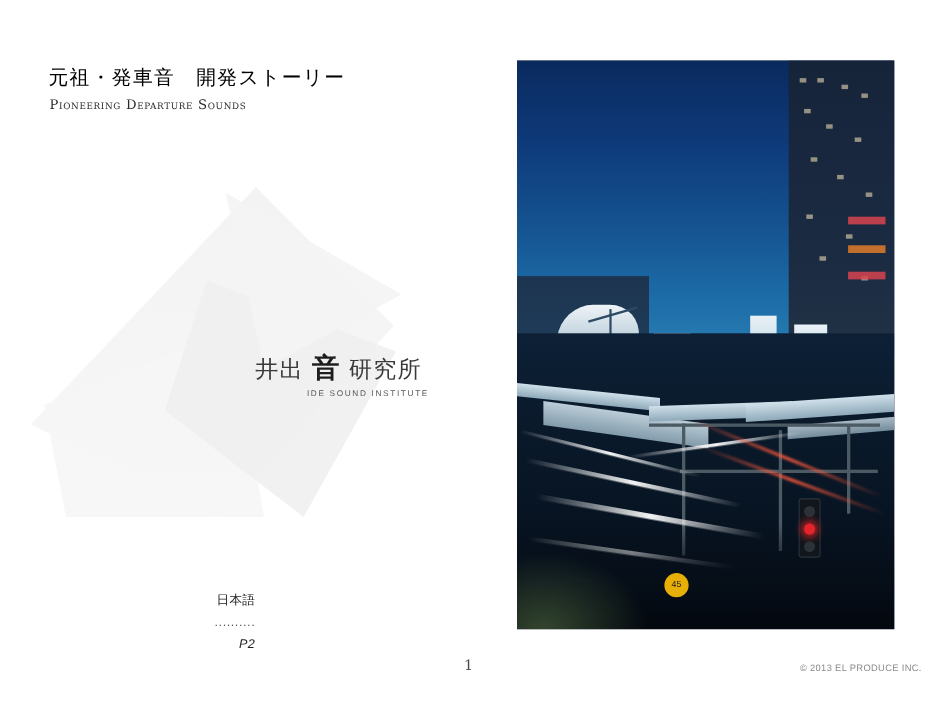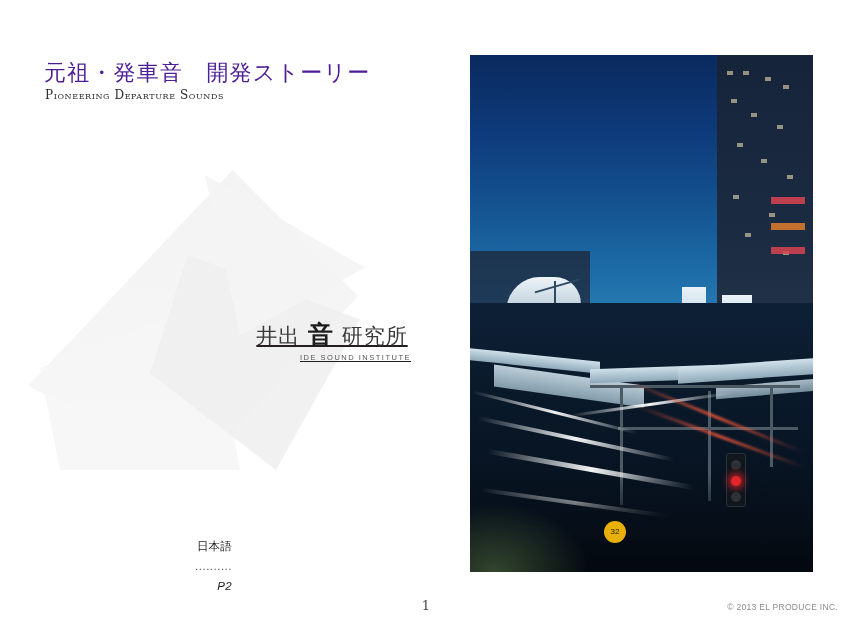--- a/index.html
+++ b/index.html
@@ -62,45 +62,44 @@
     background: #f6f6f6;
     clip-path: polygon(0% 40%, 85% 0%, 100% 100%, 10% 100%);
     opacity: 0.9;
   }
 
   .title-jp {
     position: absolute;
     left: 44px;
     top: 58px;
     font-family: "DejaVu Serif", serif;
-    font-size: 22px;
+    font-size: 18px;
     letter-spacing: 1.2px;
-    color: #4c1d95;
+    color: #000000;
     white-space: pre;
   }
   .title-en {
     position: absolute;
     left: 45px;
     top: 88px;
     font-family: "DejaVu Serif", serif;
     font-size: 12px;
     letter-spacing: 0.6px;
     color: #2b2b2b;
     font-variant: small-caps;
     white-space: pre;
   }
 
   
   .logo {
     position: absolute;
     left: 232px;
     top: 318px;
     width: 200px;
-    text-align: center;
-    text-decoration: underline;
+    text-align: left;
   }
   .logo-jp {
     font-family: "DejaVu Serif", serif;
     font-size: 21px;
     color: #3a3a3a;
     letter-spacing: 1px;
     white-space: pre;
   }
   .logo-jp .big {
     font-size: 25px;
@@ -410,19 +409,19 @@
 
     <div class="ballast"></div>
     <div class="grass"></div>
 
     <div class="signal-box">
       <div class="signal-lamp" style="top:6px; background:#2b3238;"></div>
       <div class="signal-lamp" style="top:22px; background:#e4242a; box-shadow:0 0 7px 3px rgba(228,36,42,0.75);"></div>
       <div class="signal-lamp" style="top:38px; background:#2b3238;"></div>
     </div>
 
-    <div class="speed-sign">32</div>
+    <div class="speed-sign">45</div>
   </div>
 
   <div class="page-number">1</div>
   <div class="copyright">© 2013 EL PRODUCE INC.</div>
 
 </div>
 
 </body></html>

